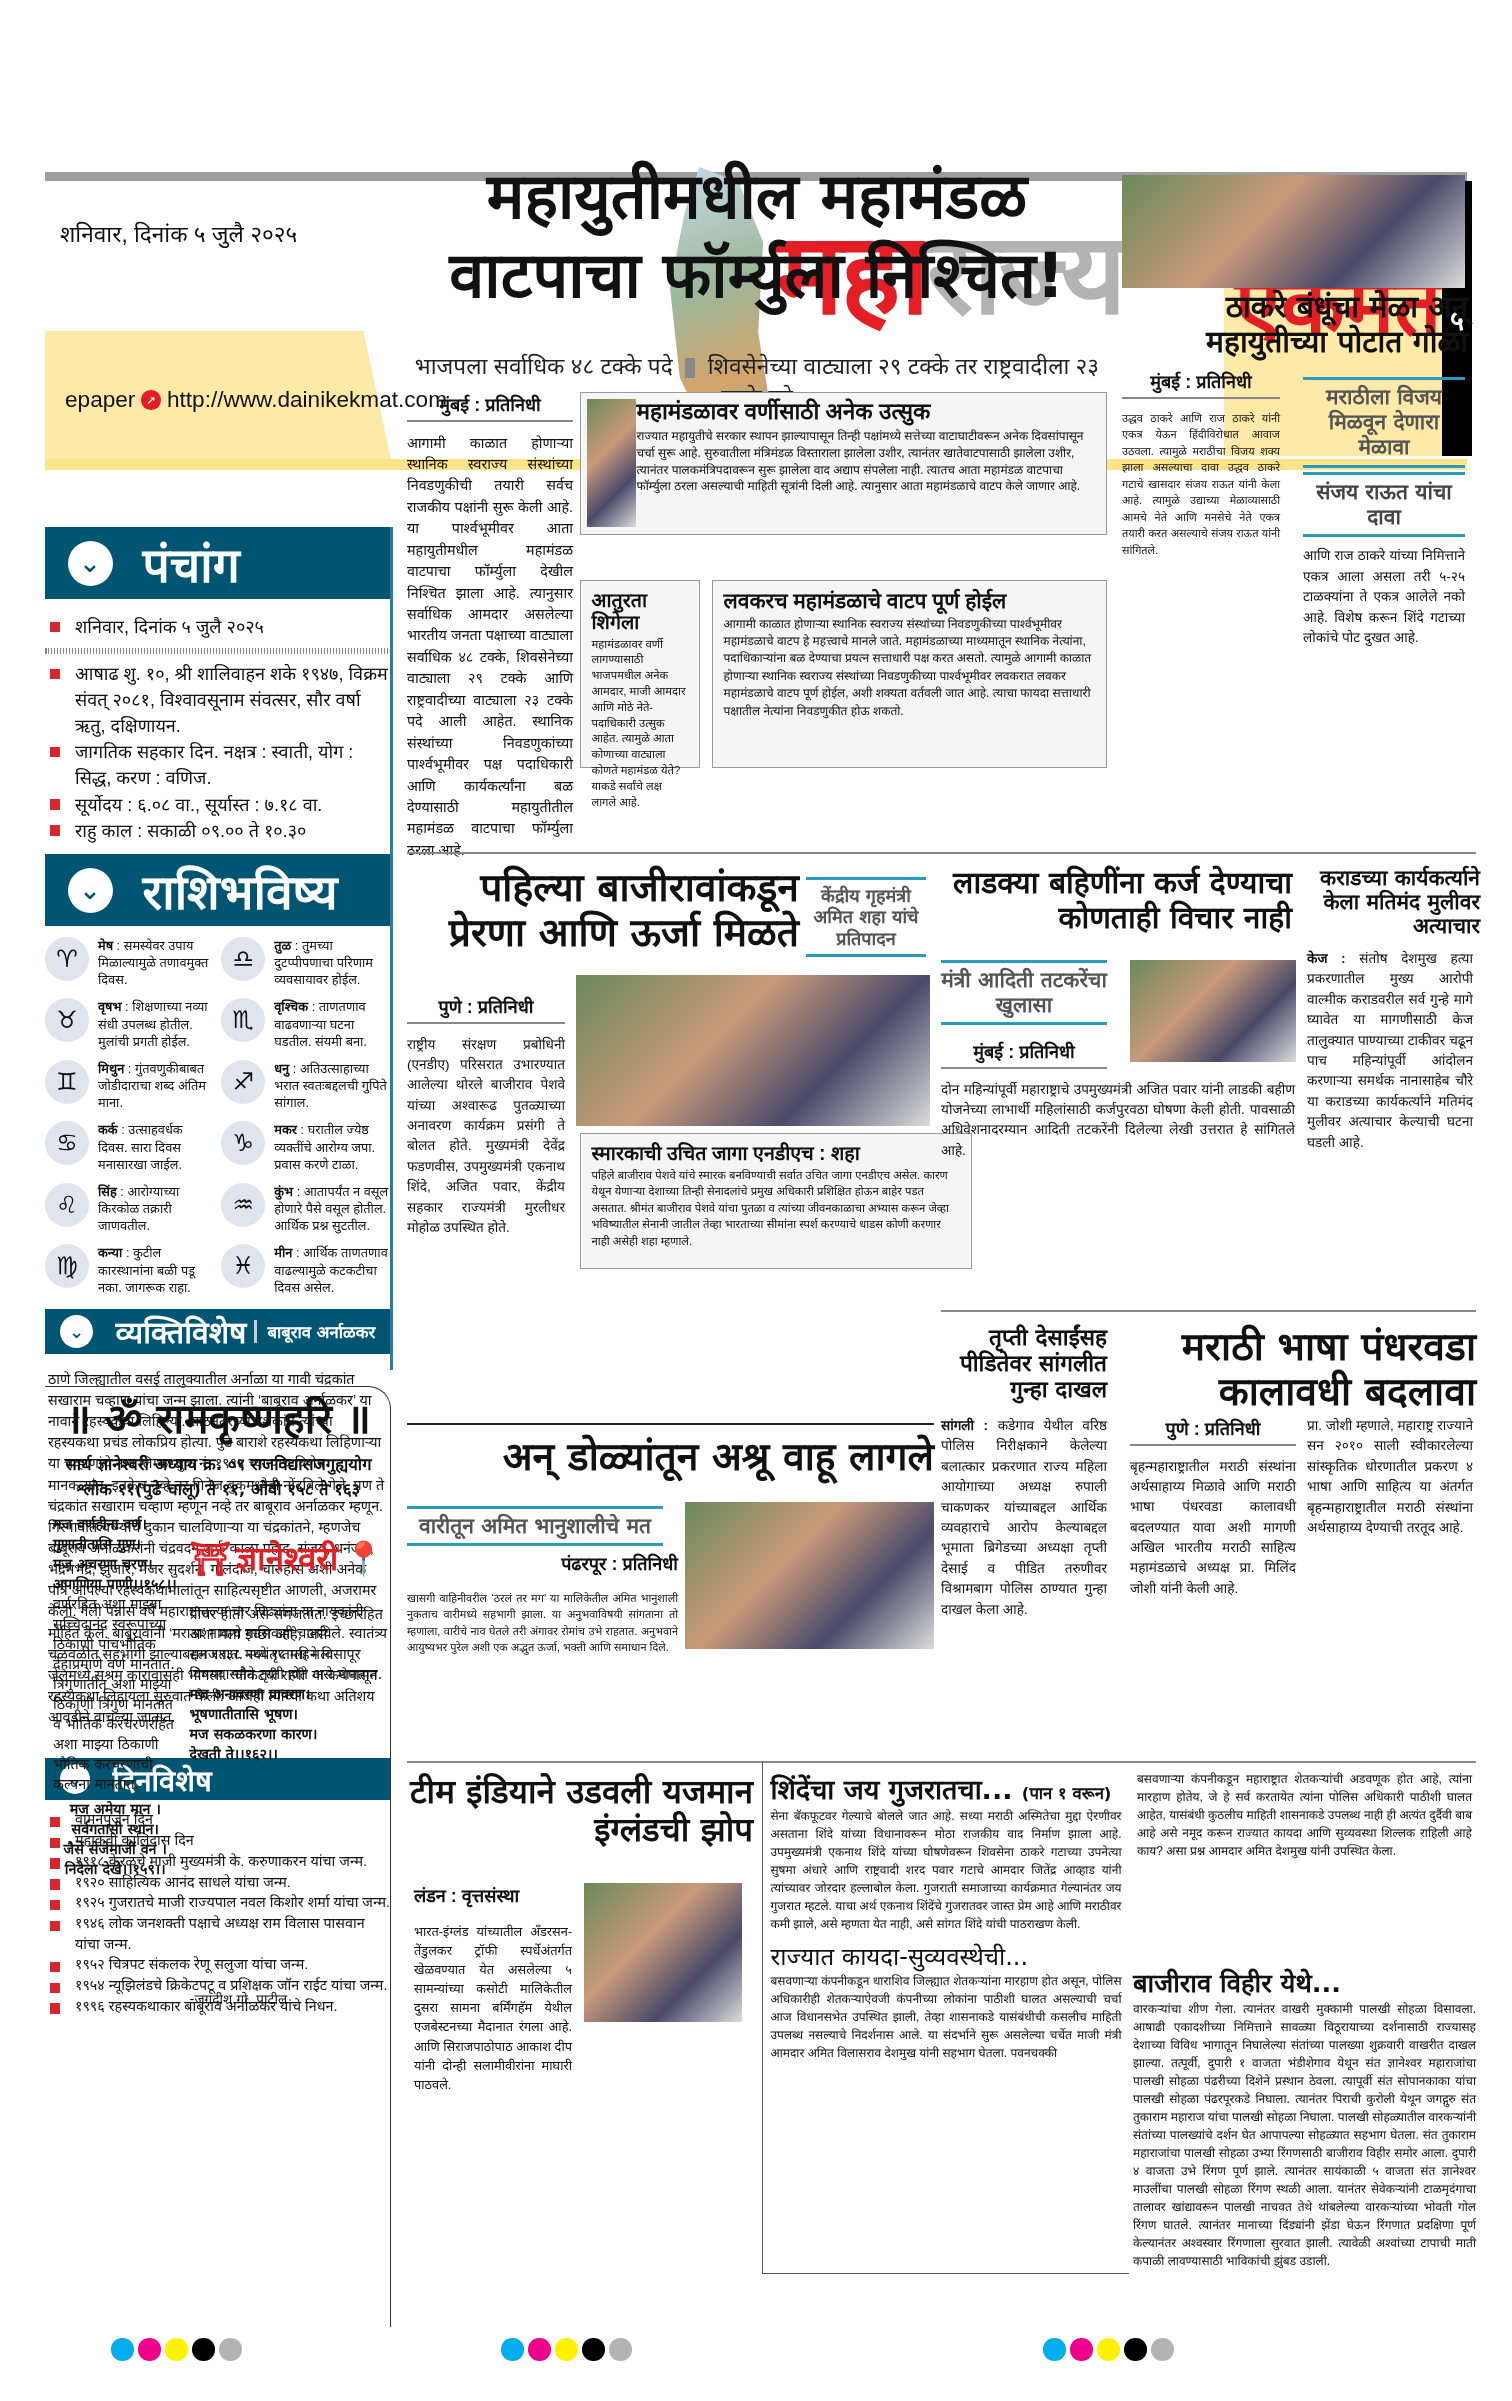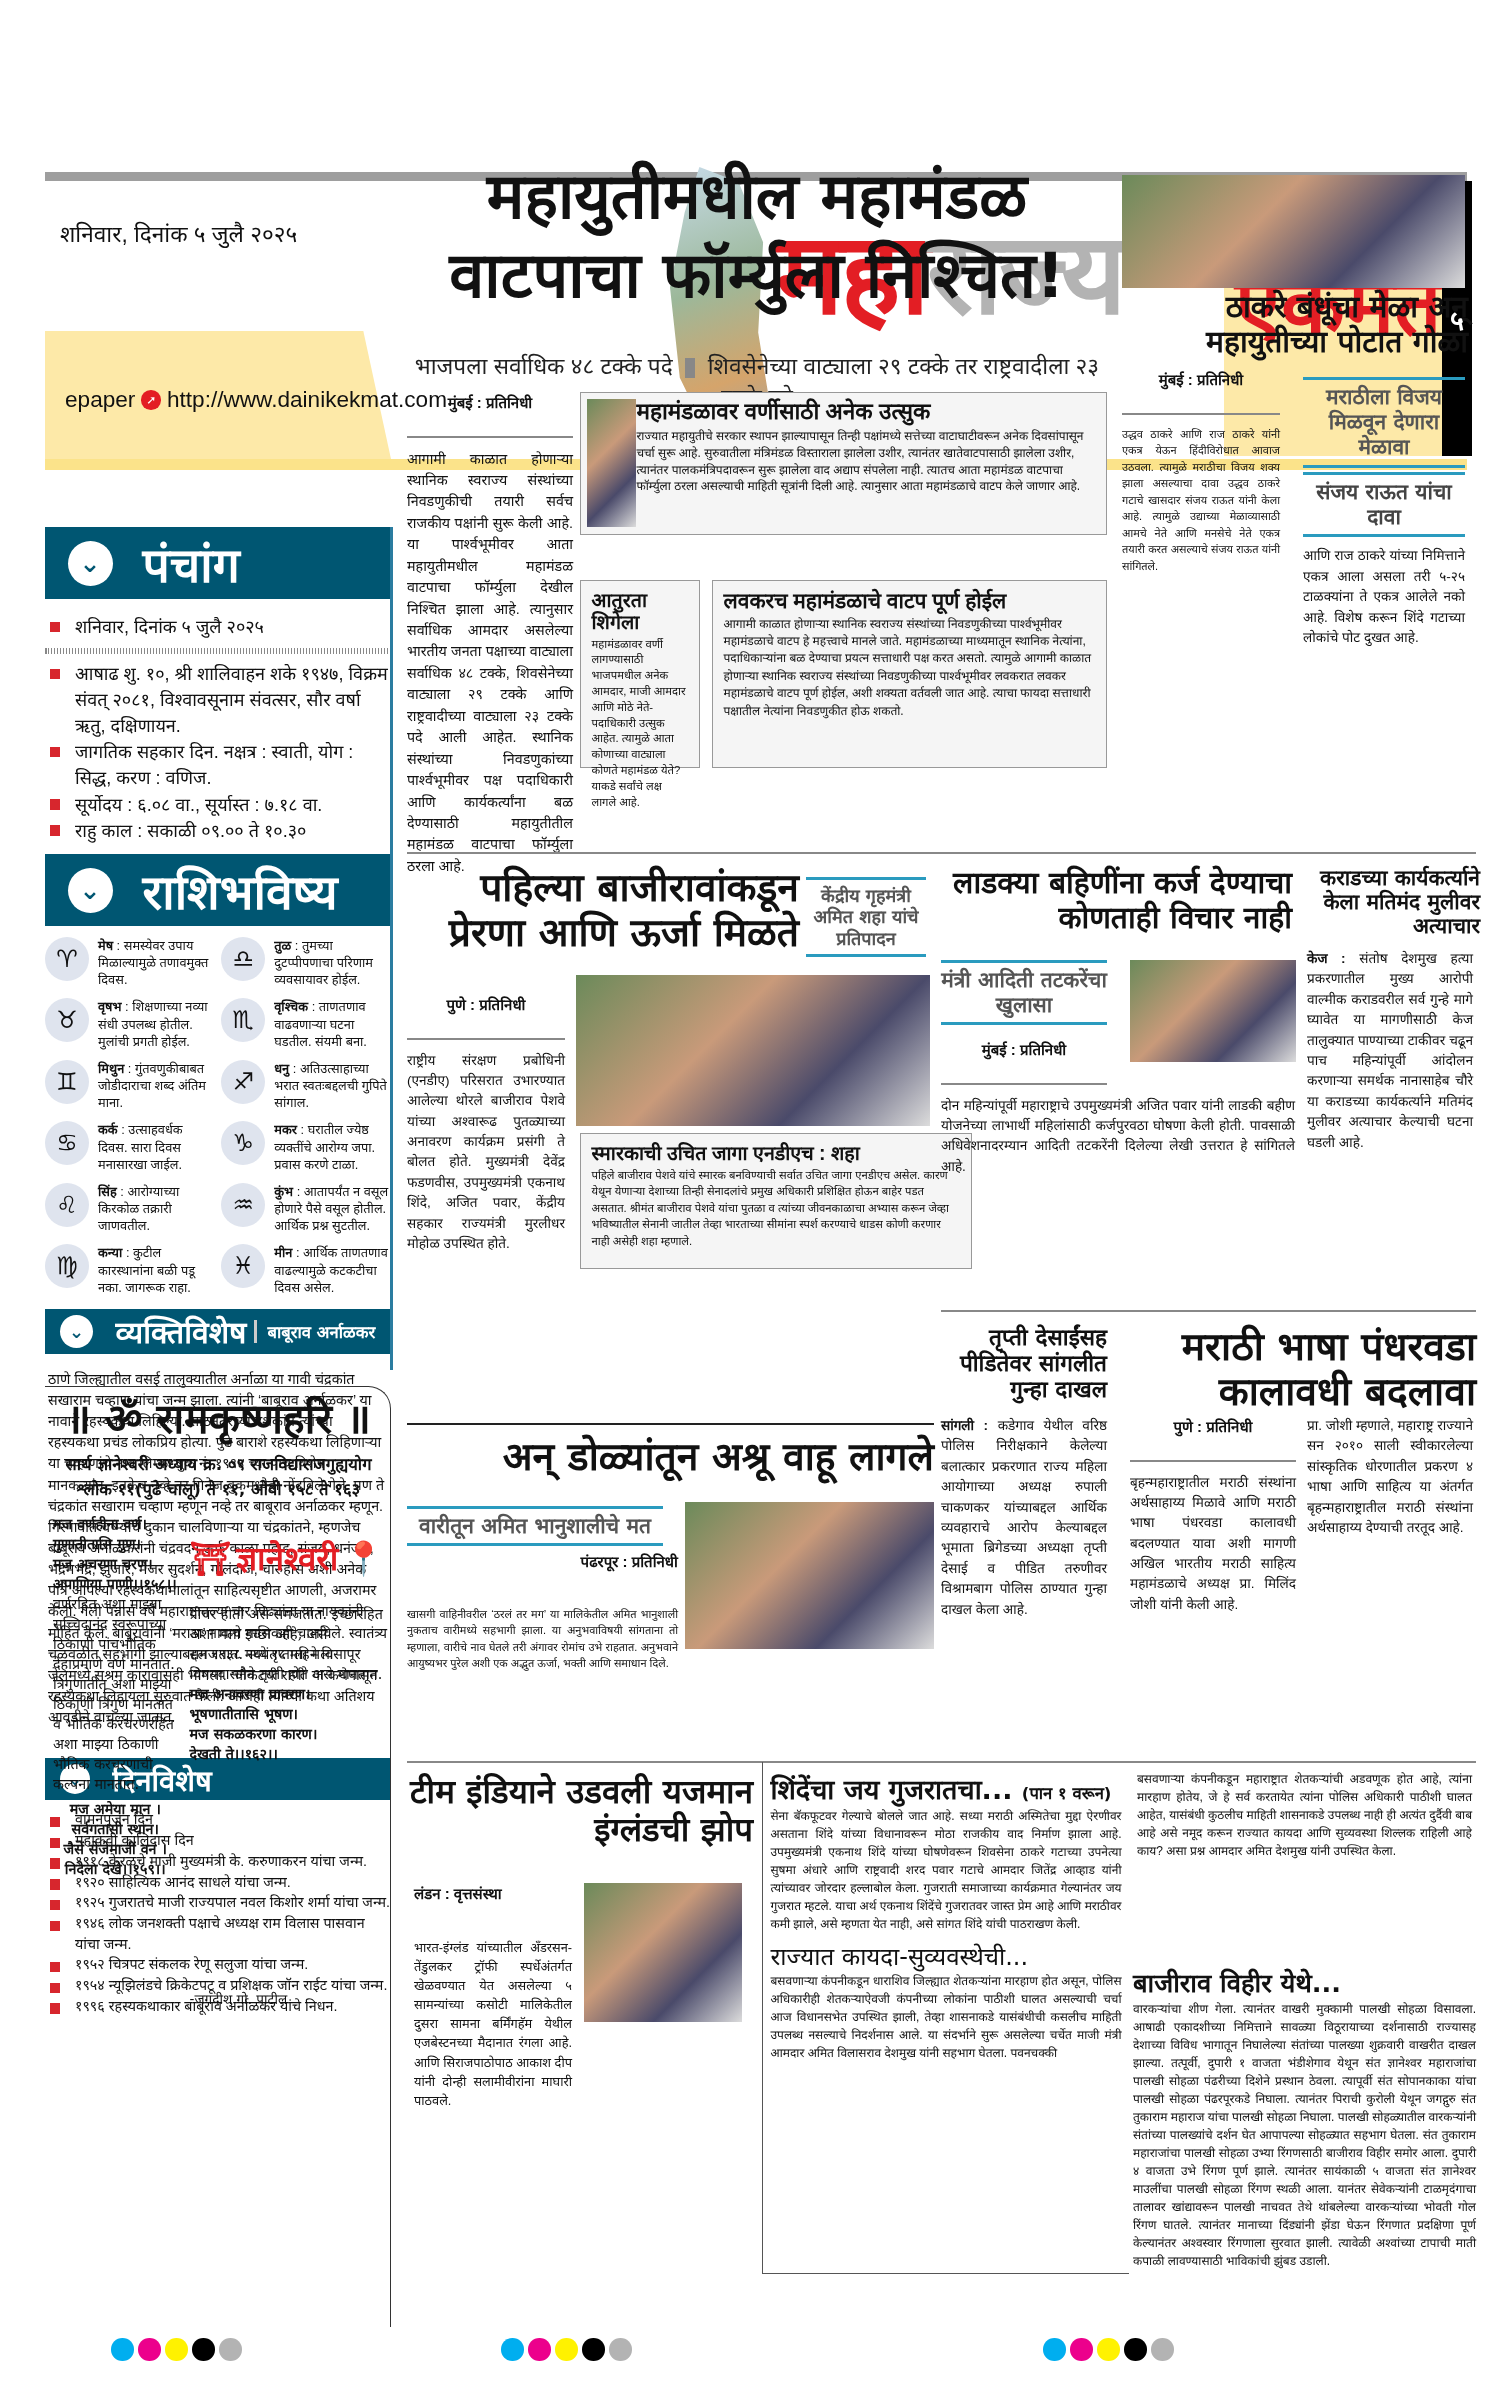--- a/index.html
+++ b/index.html
@@ -46,21 +46,21 @@
   .ram { left: 45px; top: 1386px; width: 346px; height: 941px; border-right: 1.5px solid #333; border-top: 1.5px solid #333; border-radius: 0 22.6px 0 0;}
   .ram-title { left: 53px; top: 1389px; width: 331px; text-align:center; font-size: 41px; font-weight: bold; }
   .ram-sub { left: 53px; top: 1453px; width: 331px; text-align:center; font-size: 16.6px; font-weight: bold; line-height: 1.5; }
   .ram-cols { left: 53px; top: 1514px; width: 331px; display:grid; grid-template-columns: 1fr 1fr; gap: 12px; font-size: 14.3px; line-height: 1.4; }
   .ram-cols b { font-weight:bold; display:block; }
   .dnyan-logo { display:flex; align-items:center; justify-content:center; height: 90px; color:#e31e24; font-size: 33px; font-weight:bold; gap: 4.5px; }
 
   
   .lead-h { left: 407px; top: 158px; width: 700px; text-align:center; font-size: 63px; font-weight:bold; line-height: 1.25; }
   .lead-sub { left: 407px; top: 350px; width: 700px; text-align:center; font-size: 22.6px; font-family: "Liberation Sans", sans-serif; color:#222; }
-  .dateline { font-size: 15px; font-weight:bold; text-align:center; border-bottom: 2.3px solid #888; padding-bottom: 24px; margin-bottom: 10.5px; font-family:"Liberation Sans",sans-serif;}
+  .dateline { font-size: 18px; font-weight:bold; text-align:center; border-bottom: 2.3px solid #888; padding-bottom: 4px; margin-bottom: 10.5px; font-family:"Liberation Sans",sans-serif;}
   .col { font-size: 15px; line-height: 1.5; text-align: justify; font-family: "Liberation Sans", sans-serif; }
   .boxed { border: 1.5px solid #999; background: #f5f5f5; padding: 7.5px 10.5px; }
   .box-h { font-size: 29px; font-weight: bold; font-family: "Liberation Sans", sans-serif; margin-bottom: 3px; line-height:1.15; }
   .box-b { font-size: 15px; line-height: 1.5; font-family: "Liberation Sans", sans-serif; }
   .photo { background: linear-gradient(135deg,#6b8a5a,#c99a7a 40%,#4a4a6a 70%,#dcdcdc); }
   .hr { height: 2.3px; background: #888; }
 
   .h2 { font-weight:bold; text-align:right; line-height: 1.15; }
   .side-deck { border-top: 3px solid #2a9bbf; border-bottom: 3px solid #2a9bbf; text-align:center; color:#555; font-weight:bold; line-height:1.2; padding: 4.5px 0; }
 

